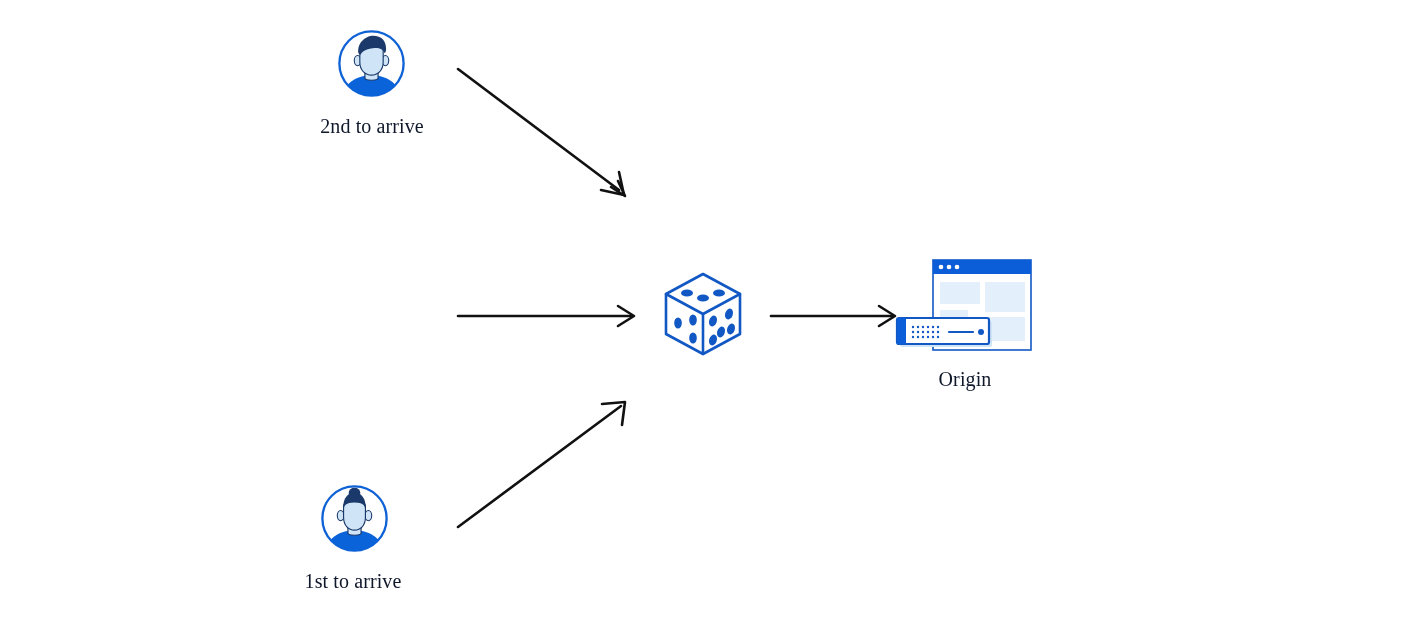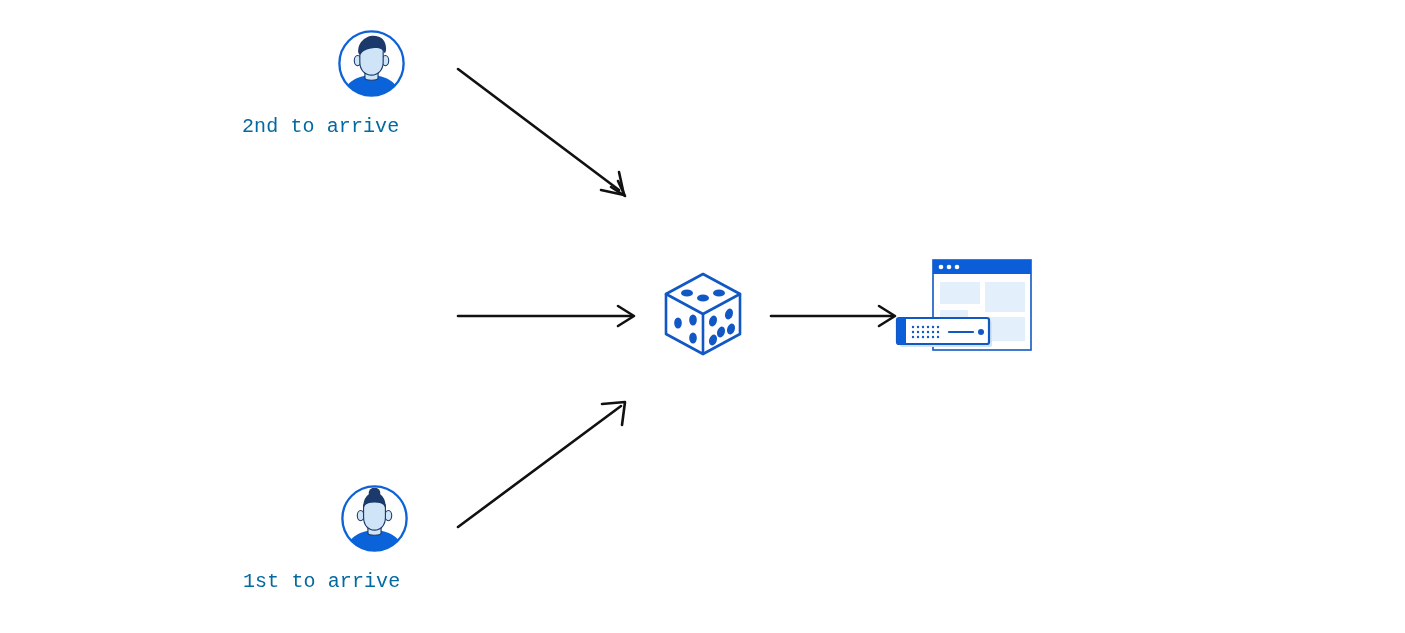--- a/index.html
+++ b/index.html
@@ -20,23 +20,24 @@
     top: 0;
     width: 1405px;
     height: 633px;
   }
   .node {
     position: absolute;
   }
   .node-label {
     position: absolute;
     width: 260px;
+    text-align: center;
     font-size: 20px;
-    color: #0369a1;
-    font-family: Liberation Mono, monospace;
+    color: #0f172a;
+    font-family: Liberation Serif, serif;
     letter-spacing: 0.1px;
     white-space: nowrap;
   }
   .arrow-layer {
     position: absolute;
     left: 0;
     top: 0;
     width: 1405px;
     height: 633px;
     pointer-events: none;
@@ -91,21 +92,21 @@
         <path d="M 34 32 C 34 22 66 22 66 32 L 66 48 C 66 60 58 66 50 66 C 42 66 34 60 34 48 Z" fill="#cfe4f6" stroke="#1b3a6b" stroke-width="1.6"></path>
 
         <path d="M 32 36 C 30 20 44 12 52 12 C 64 12 70 19 70 30 C 70 33 69 35 68 36
                  C 66 30 60 28 52 29 C 44 30 38 32 35 38 Z" fill="#1b3a6b"></path>
       </g>
     </svg>
     <div class="node-label" style="left:-93px; top:88px;">2nd to arrive</div>
   </div>
 
 
-  <div class="node" style="left:338px; top:482px;">
+  <div class="node" style="left:318px; top:482px;">
     <svg width="73" height="73" viewBox="0 0 100 100" xmlns="http://www.w3.org/2000/svg">
       <defs>
         <clipPath id="clip-a1">
             <circle cx="50" cy="50" r="44"></circle>
           </clipPath>
       </defs>
       <circle cx="50" cy="50" r="44" fill="#ffffff" stroke="#0f62d6" stroke-width="3.2"></circle>
       <g clip-path="url(#clip-a1)">
         <path d="M 8 100 C 12 76 30 66 50 66 C 70 66 88 76 92 100 Z" fill="#0a63d8"></path>
         <path d="M 41 55 L 59 55 L 59 70 C 59 74 41 74 41 70 Z" fill="#cfe4f6" stroke="#1b3a6b" stroke-width="1.6"></path>
@@ -190,15 +191,16 @@
             <circle cx="25" cy="82" r="1.2"></circle>
           <circle cx="30" cy="82" r="1.2"></circle>
             <circle cx="35" cy="82" r="1.2"></circle>
           <circle cx="40" cy="82" r="1.2"></circle>
             <circle cx="45" cy="82" r="1.2"></circle>
         </g>
         <line x1="56" y1="77" x2="80" y2="77" stroke="#1158c4" stroke-width="2.2" stroke-linecap="round"></line>
         <circle cx="88" cy="77" r="3" fill="#1158c4"></circle>
       </g>
     </svg>
+    <div class="node-label" style="left:-58px; top:113px;">Origin</div>
   </div>
 
 </div>
 
 </body></html>

